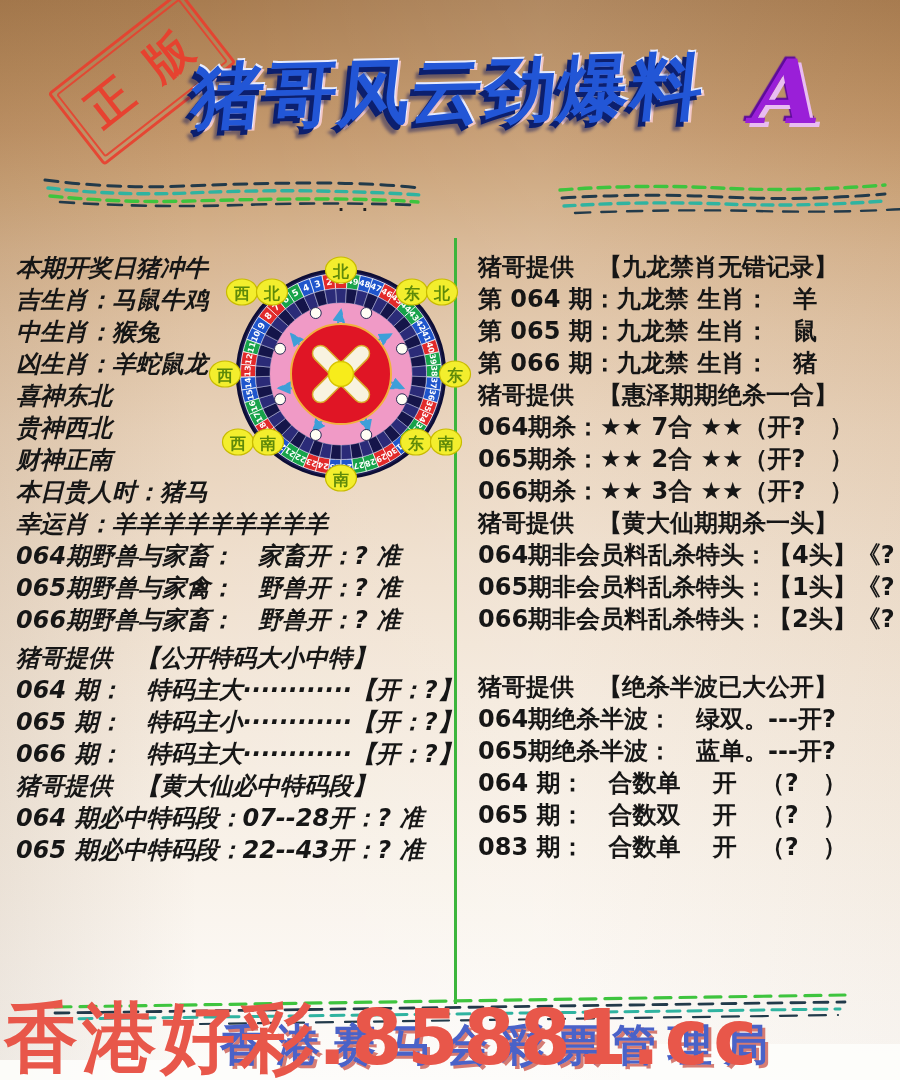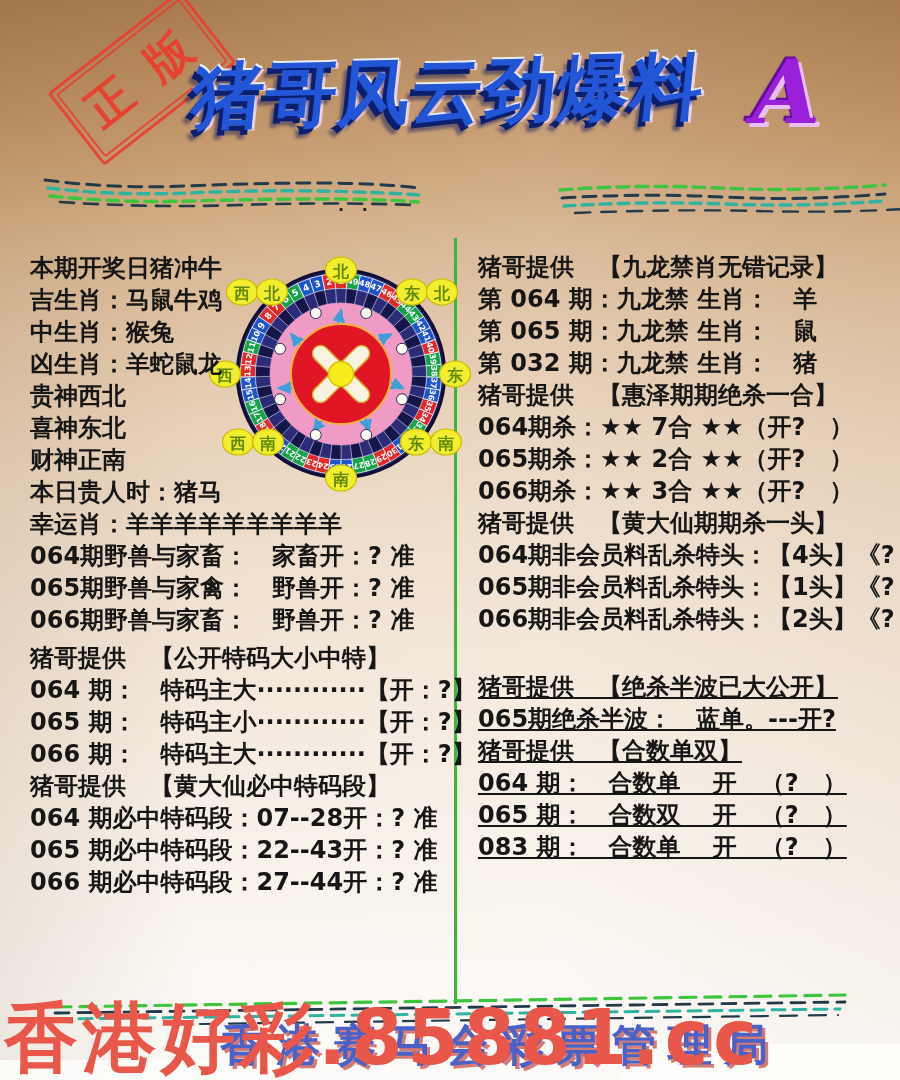--- a/index.html
+++ b/index.html
@@ -19,25 +19,25 @@
   #main-title{position:absolute;left:178px;top:44px;width:540px;text-align:center;font-size:72px;font-weight:bold;
     color:#2256d6;letter-spacing:1px;transform:skewX(-7deg) rotate(-1.2deg);white-space:nowrap;
     text-shadow:-4px 5px 0 #0c1f6e,-7px 9px 3px rgba(10,20,90,.45),1px -2px 0 #e8ecff,3px 1px 0 #f3c8c8;}
   #edition-letter{position:absolute;left:752px;top:40px;font-family:"DejaVu Serif",serif;font-style:italic;
     font-size:88px;font-weight:bold;color:#9a1fd8;text-shadow:4px 4px 0 #e9bcf2,-2px -2px 1px #5d0a9c;}
   
   .divider-svg{position:absolute;left:0;}
   #vertical-line{position:absolute;left:454px;top:238px;width:3px;height:766px;background:#3cb53c;}
   
   .col{position:absolute;color:#161616;font-weight:bold;}
-  #left-col{left:30px;top:252px;width:445px;}
+  #left-col{left:16px;top:252px;width:445px;font-style:italic;}
   #right-col{left:478px;top:251px;width:400px;}
   .line{font-size:24px;line-height:32px;white-space:pre;}
   #left-col .section + .section{margin-top:6px;}
-  #right-col .section + .section{margin-top:36px;text-decoration:underline;}
+  #right-col .section + .section{margin-top:36px;}
   
   #wheel-wrap{position:absolute;left:191px;top:234px;width:300px;height:280px;}
   
   #speck{position:absolute;left:338px;top:200px;font-size:16px;font-weight:bold;color:#222;letter-spacing:6px;}
   
   .corner-white{position:absolute;background:rgba(253,253,251,.92);}
   #cw-left{left:0;top:1060px;width:290px;height:20px;}
   #cw-right{left:620px;top:1044px;width:280px;height:36px;}
   #issuer{position:absolute;left:220px;top:1016px;font-size:44px;font-weight:bold;color:#4a62c8;
     letter-spacing:12px;white-space:nowrap;text-shadow:3px 3px 0 rgba(200,80,70,.75);}
@@ -308,59 +308,58 @@
         </g>
       </svg>
   </div>
 
   <div id="left-col" class="col">
       <div class="section">
         <div class="line">本期开奖日猪冲牛</div>
         <div class="line">吉生肖：马鼠牛鸡</div>
         <div class="line">中生肖：猴兔</div>
         <div class="line">凶生肖：羊蛇鼠龙</div>
+        <div class="line">喜神东北</div>
         <div class="line">贵神西北</div>
-        <div class="line">喜神东北</div>
         <div class="line">财神正南</div>
         <div class="line">本日贵人时：猪马</div>
         <div class="line">幸运肖：羊羊羊羊羊羊羊羊羊</div>
         <div class="line">064期野兽与家畜：　家畜开：? 准</div>
         <div class="line">065期野兽与家禽：　野兽开：? 准</div>
         <div class="line">066期野兽与家畜：　野兽开：? 准</div>
       </div>
       <div class="section">
         <div class="line">猪哥提供　【公开特码大小中特】</div>
         <div class="line">064 期：　特码主大············【开：?】</div>
         <div class="line">065 期：　特码主小············【开：?】</div>
         <div class="line">066 期：　特码主大············【开：?】</div>
         <div class="line">猪哥提供　【黄大仙必中特码段】</div>
         <div class="line">064 期必中特码段：07--28开：? 准</div>
         <div class="line">065 期必中特码段：22--43开：? 准</div>
-        <div class="line">066 期必中特码段：27--44开：? 准</div>
       </div>
     </div>
   <div id="right-col" class="col">
       <div class="section">
         <div class="line">猪哥提供　【九龙禁肖无错记录】</div>
         <div class="line">第 064 期：九龙禁 生肖：　羊</div>
         <div class="line">第 065 期：九龙禁 生肖：　鼠</div>
-        <div class="line">第 032 期：九龙禁 生肖：　猪</div>
+        <div class="line">第 066 期：九龙禁 生肖：　猪</div>
         <div class="line">猪哥提供　【惠泽期期绝杀一合】</div>
         <div class="line">064期杀：★★ 7合 ★★（开?　）</div>
         <div class="line">065期杀：★★ 2合 ★★（开?　）</div>
         <div class="line">066期杀：★★ 3合 ★★（开?　）</div>
         <div class="line">猪哥提供　【黄大仙期期杀一头】</div>
         <div class="line">064期非会员料乱杀特头：【4头】《? 》</div>
         <div class="line">065期非会员料乱杀特头：【1头】《? 》</div>
         <div class="line">066期非会员料乱杀特头：【2头】《? 》</div>
       </div>
       <div class="section">
         <div class="line">猪哥提供　【绝杀半波已大公开】</div>
+        <div class="line">064期绝杀半波：　绿双。---开?</div>
         <div class="line">065期绝杀半波：　蓝单。---开?</div>
-        <div class="line">猪哥提供　【合数单双】</div>
         <div class="line">064 期：　合数单　 开　（?　）</div>
         <div class="line">065 期：　合数双　 开　（?　）</div>
         <div class="line">083 期：　合数单　 开　（?　）</div>
       </div>
     </div>
 
   <div id="cw-right" class="corner-white"></div>
   <div id="cw-left" class="corner-white"></div>
 
   <svg class="divider-svg" style="top:985px" width="900" height="48" viewBox="0 0 900 48">

